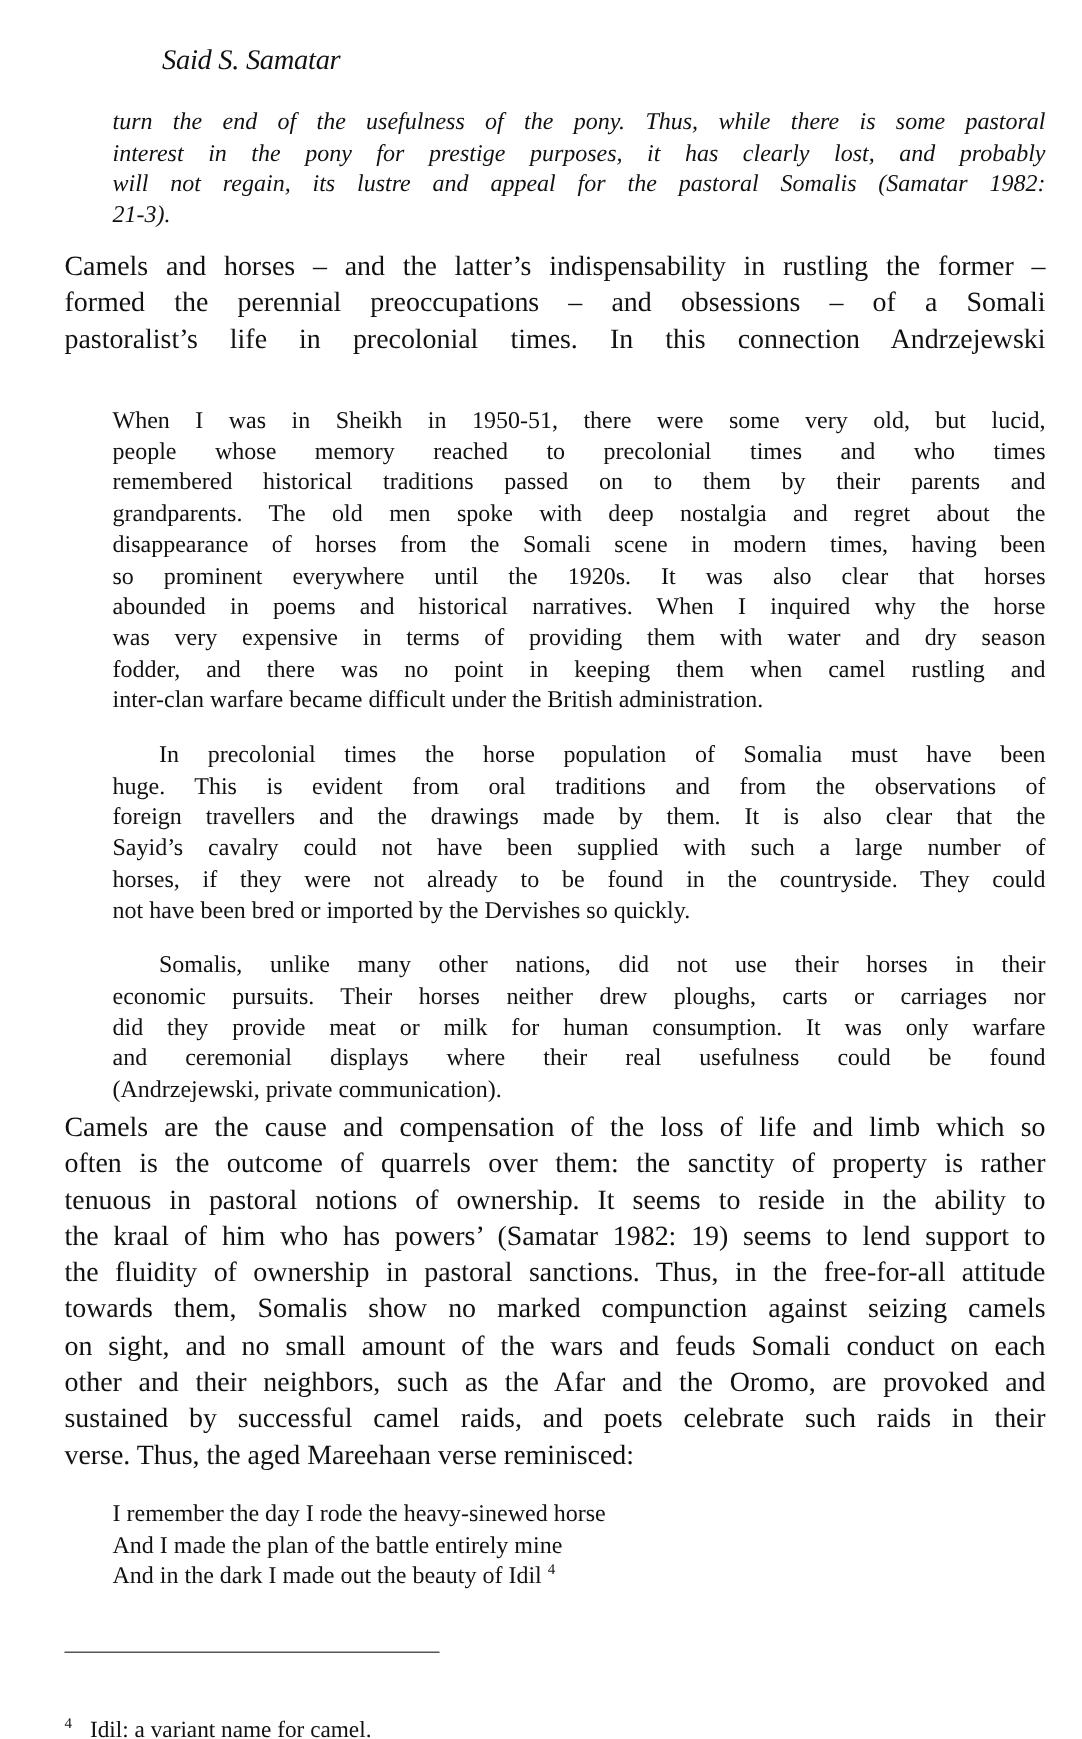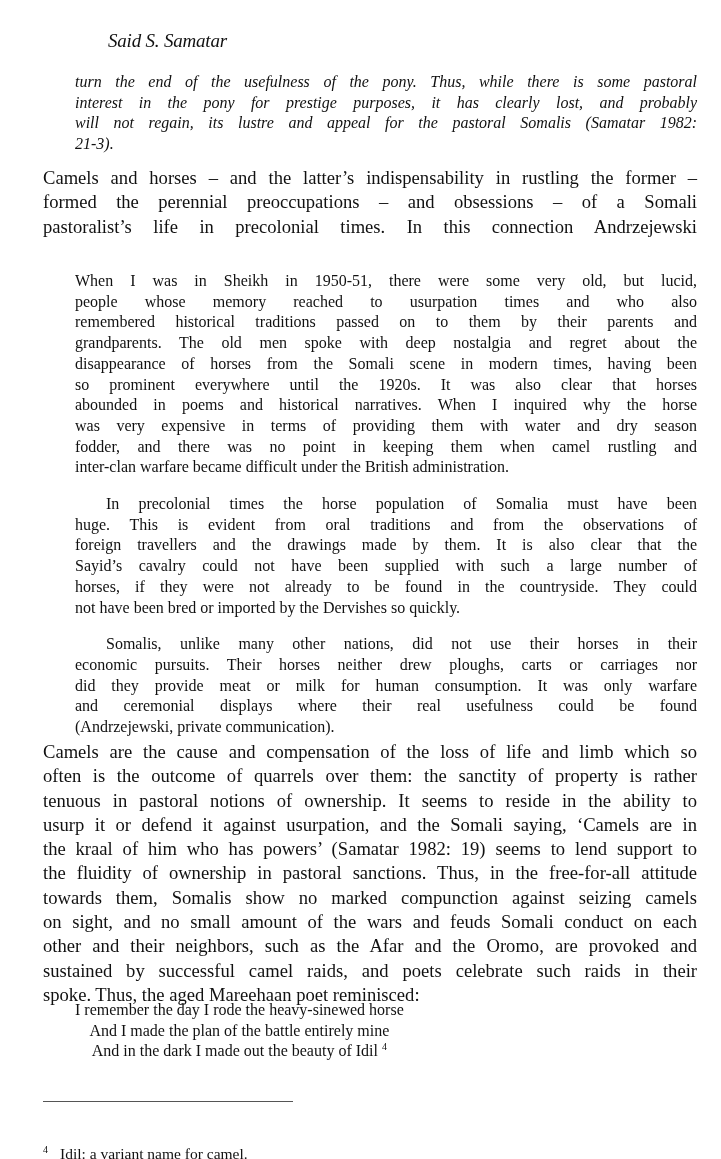--- a/index.html
+++ b/index.html
@@ -52,21 +52,20 @@
     #para-1 { top: 166px; }
     #quote-1 { top: 271px; }
     #para-2 { top: 740px; }
     .indent { padding-left: 31px; margin-top: 16px; }
     .verse {
       position: absolute;
       left: 75px;
       top: 1000px;
       font-size: 16px;
       line-height: 20.7px;
-      text-align: center;
     }
     .verse .ln { display: block; white-space: nowrap; }
     sup.fn-ref {
       font-size: 10px;
       vertical-align: 6px;
       line-height: 0;
     }
     .footnote-rule {
       position: absolute;
       left: 43px;
@@ -103,21 +102,21 @@
 </div>
 
 <div class="block body-text" id="para-1">
   <span class="ln">Camels and horses – and the latter’s indispensability in rustling the former –</span>
   <span class="ln">formed the perennial preoccupations – and obsessions – of a Somali</span>
   <span class="ln">pastoralist’s life in precolonial times.  In this connection Andrzejewski</span>
 </div>
 
 <div class="block quote-small" id="quote-1">
   <span class="ln">When I was in Sheikh in 1950-51, there were some very old, but lucid,</span>
-  <span class="ln">people whose memory reached to usurpation times and who also</span>
+  <span class="ln">people whose memory reached to precolonial times and who times</span>
   <span class="ln">remembered historical traditions passed on to them by their parents and</span>
   <span class="ln">grandparents. The old men spoke with deep nostalgia and regret about the</span>
   <span class="ln">disappearance of horses from the Somali scene in modern times, having been</span>
   <span class="ln">so prominent everywhere until the 1920s.  It was also clear that horses</span>
   <span class="ln">abounded in poems and historical narratives. When I inquired why the horse</span>
   <span class="ln">was very expensive in terms of providing them with water and dry season</span>
   <span class="ln">fodder, and there was no point in keeping them when camel rustling and</span>
   <span class="ln last">inter-clan warfare became difficult under the British administration.</span>
 
   <span class="ln indent">In precolonial times the horse population of Somalia must have been</span>
@@ -131,28 +130,27 @@
   <span class="ln">economic pursuits. Their horses neither drew ploughs, carts or carriages nor</span>
   <span class="ln">did they provide meat or milk for human consumption. It was only warfare</span>
   <span class="ln">and ceremonial displays where their real usefulness could be found</span>
   <span class="ln last">(Andrzejewski, private communication).</span>
 </div>
 
 <div class="block body-text" id="para-2">
   <span class="ln">Camels are the cause and compensation of the loss of life and limb which so</span>
   <span class="ln">often is the outcome of quarrels over them: the sanctity of property is rather</span>
   <span class="ln">tenuous in pastoral notions of ownership. It seems to reside in the ability to</span>
-  <span class="ln">usurp it or defend it against usurpation, and the Somali saying, ‘Camels are in</span>
   <span class="ln">the kraal of him who has powers’ (Samatar 1982: 19) seems to lend support to</span>
   <span class="ln">the fluidity of ownership in pastoral sanctions. Thus, in the free-for-all attitude</span>
   <span class="ln">towards them, Somalis show no marked compunction against seizing camels</span>
   <span class="ln">on sight, and no small amount of the wars and feuds Somali conduct on each</span>
   <span class="ln">other and their neighbors, such as the Afar and the Oromo, are provoked and</span>
   <span class="ln">sustained by successful camel raids, and poets celebrate such raids in their</span>
-  <span class="ln last">spoke. Thus, the aged Mareehaan poet reminisced:</span>
+  <span class="ln last">verse. Thus, the aged Mareehaan verse reminisced:</span>
 </div>
 
 <div class="verse">
   <span class="ln">I remember the day I rode the heavy-sinewed horse</span>
   <span class="ln">And I made the plan of the battle entirely mine</span>
   <span class="ln"><span>And in the dark I made out the beauty of Idil</span>&nbsp;<sup class="fn-ref">4</sup></span>
 </div>
 
 <div class="footnote-rule"></div>
 <div class="footnote">

